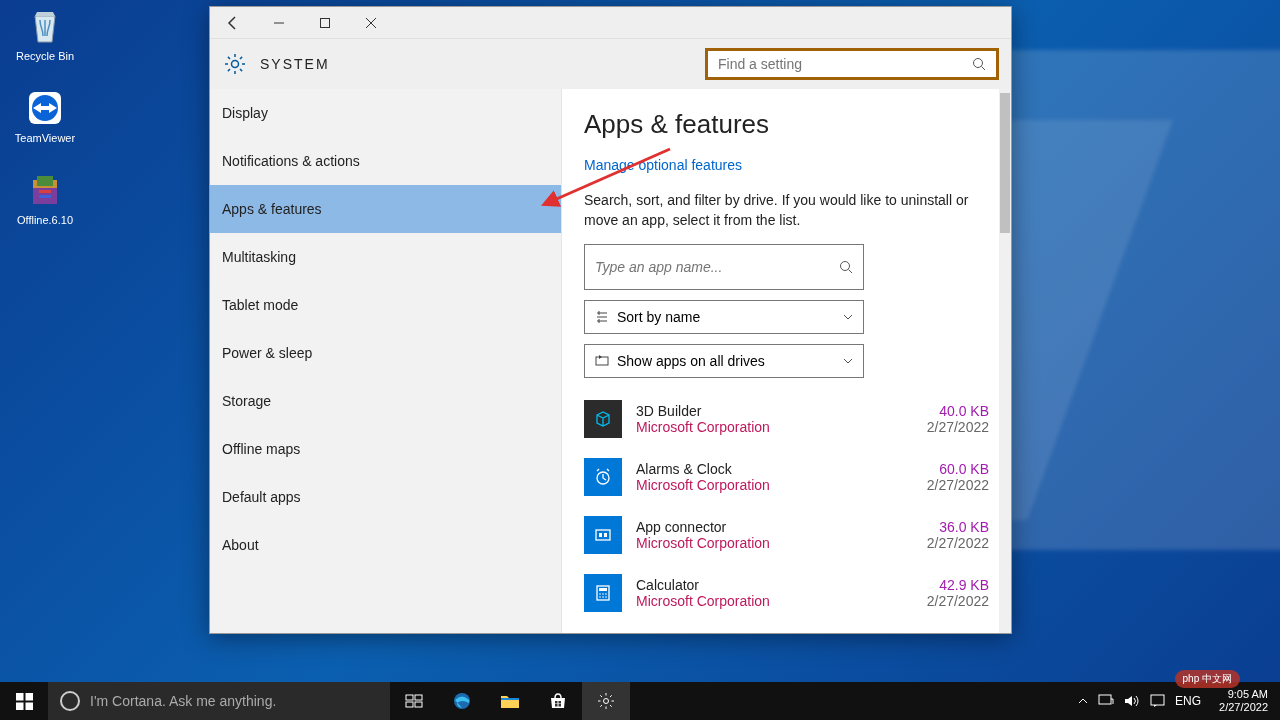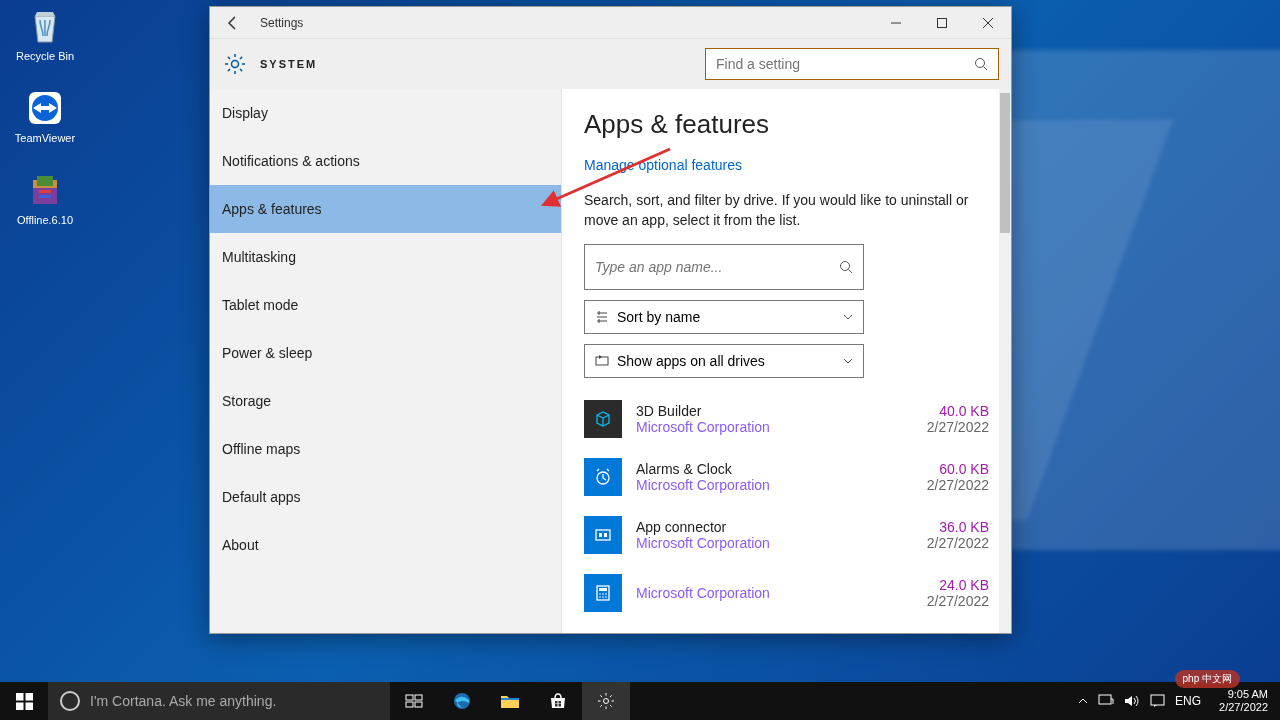--- a/index.html
+++ b/index.html
@@ -15,22 +15,22 @@
 
 .window { position: absolute; left: 209px; top: 6px; width: 803px; height: 628px; background: #fff; box-shadow: 0 4px 24px rgba(0,0,0,0.4); display: flex; flex-direction: column; border: 1px solid #999; }
 .titlebar { height: 32px; background: #efefef; display: flex; align-items: center; color: #333; font-size: 12px; border-bottom: 1px solid #e0e0e0; }
 .tb-back { width: 46px; height: 32px; display: flex; align-items: center; justify-content: center; cursor: pointer; }
 .tb-title { flex: 1; padding-left: 4px; }
 .tb-btns { display: flex; }
 .tb-btn { width: 46px; height: 32px; display: flex; align-items: center; justify-content: center; cursor: pointer; }
 
 .header { height: 50px; background: #efefef; display: flex; align-items: center; padding: 0 12px; gap: 12px; }
 .header-icon { width: 26px; height: 26px; color: #005a9e; display: flex; align-items: center; justify-content: center; }
-.header-title { font-size: 11px; font-weight: 700; letter-spacing: 2px; color: #222; flex: 1; }
-.search-box { width: 294px; height: 32px; border: 1px solid #a16207; background: #fff; display: flex; align-items: center; padding: 0 10px; }
+.header-title { font-size: 14px; font-weight: 400; letter-spacing: 2px; color: #222; flex: 1; }
+.search-box { width: 294px; height: 32px; border: 3px solid #a16207; background: #fff; display: flex; align-items: center; padding: 0 10px; }
 .search-box input { border: none; outline: none; flex: 1; font-size: 14px; color: #666; background: transparent; }
 .search-icon { color: #555; font-size: 13px; }
 
 .body { flex: 1; display: flex; overflow: hidden; }
 .sidebar { width: 352px; background: #f2f2f2; border-right: 1px solid #e5e5e5; overflow-y: auto; }
 .sidebar-item { padding: 16px 12px; font-size: 14px; color: #222; cursor: pointer; }
 .sidebar-item.active { background: #8db9e6; }
 
 .content { flex: 1; padding: 20px 22px; overflow-y: auto; position: relative; }
 .content h1 { font-size: 26px; font-weight: 300; color: #222; margin-bottom: 16px; }
@@ -42,21 +42,21 @@
 .dd-icon { font-size: 13px; color: #444; }
 .dd-label { flex: 1; }
 .dd-chev { color: #555; font-size: 10px; }
 
 .app-list { margin-top: 12px; }
 .app-row { display: flex; align-items: center; padding: 10px 0; cursor: pointer; gap: 14px; }
 .app-icon { width: 38px; height: 38px; background: #0078d7; display: flex; align-items: center; justify-content: center; color: #fff; font-size: 18px; flex-shrink: 0; }
 .app-icon.dark { background: #2b2b2b; color: #00bcf2; }
 .app-info { flex: 1; }
 .app-name { font-size: 14px; color: #222; }
-.app-pub { font-size: 14px; color: #8b5cf6; }
+.app-pub { font-size: 14px; color: #be185d; }
 .app-meta { text-align: right; }
 .app-size { font-size: 14px; color: #a21caf; }
 .app-date { font-size: 14px; color: #666; }
 
 .scroll-track { position: absolute; right: 0; top: 0; bottom: 0; width: 12px; background: #f0f0f0; }
 .scroll-thumb { position: absolute; right: 1px; top: 4px; width: 10px; height: 140px; background: #c0c0c0; }
 
 
 .arrow { position: absolute; top: 136px; left: 330px; width: 140px; height: 70px; pointer-events: none; z-index: 10; }
 
@@ -119,21 +119,20 @@
   </div>
 </div>
 
 <div class="window">
   <div class="titlebar">
     <div class="tb-back">
       <svg width="16" height="16" viewBox="0 0 16 16">
           <path d="M10 2 L4 8 L10 14" stroke="#333" stroke-width="1.5" fill="none"></path>
         </svg>
     </div>
-    <div class="tb-title">Settings</div>
     <div class="tb-btns">
       <div class="tb-btn">
           <svg width="12" height="12" viewBox="0 0 12 12">
             <path d="M1 6 L11 6" stroke="#333"></path>
           </svg>
         </div>
       <div class="tb-btn">
           <svg width="12" height="12" viewBox="0 0 12 12">
             <rect x="1.5" y="1.5" width="9" height="9" stroke="#333" fill="none"></rect>
           </svg>
@@ -282,24 +281,25 @@
                 <rect x="6" y="5" width="8" height="3" fill="#fff"></rect>
                 <circle cx="7" cy="11" r="0.8" fill="#fff"></circle>
                 <circle cx="10" cy="11" r="0.8" fill="#fff"></circle>
                 <circle cx="13" cy="11" r="0.8" fill="#fff"></circle>
                 <circle cx="7" cy="14" r="0.8" fill="#fff"></circle>
                 <circle cx="10" cy="14" r="0.8" fill="#fff"></circle>
                 <circle cx="13" cy="14" r="0.8" fill="#fff"></circle>
               </svg>
             </div>
           <div class="app-info">
+              <div class="app-name">Calculator</div>
               <div class="app-pub">Microsoft Corporation</div>
             </div>
           <div class="app-meta">
-              <div class="app-size">24.0 KB</div>
+              <div class="app-size">42.9 KB</div>
               <div class="app-date">2/27/2022</div>
             </div>
         </div>
       </div>
     </div>
   </div>
 
   <svg class="arrow" viewBox="0 0 140 70">
     <defs>
         <marker id="ah" markerWidth="10" markerHeight="10" refX="2" refY="3" orient="auto">

